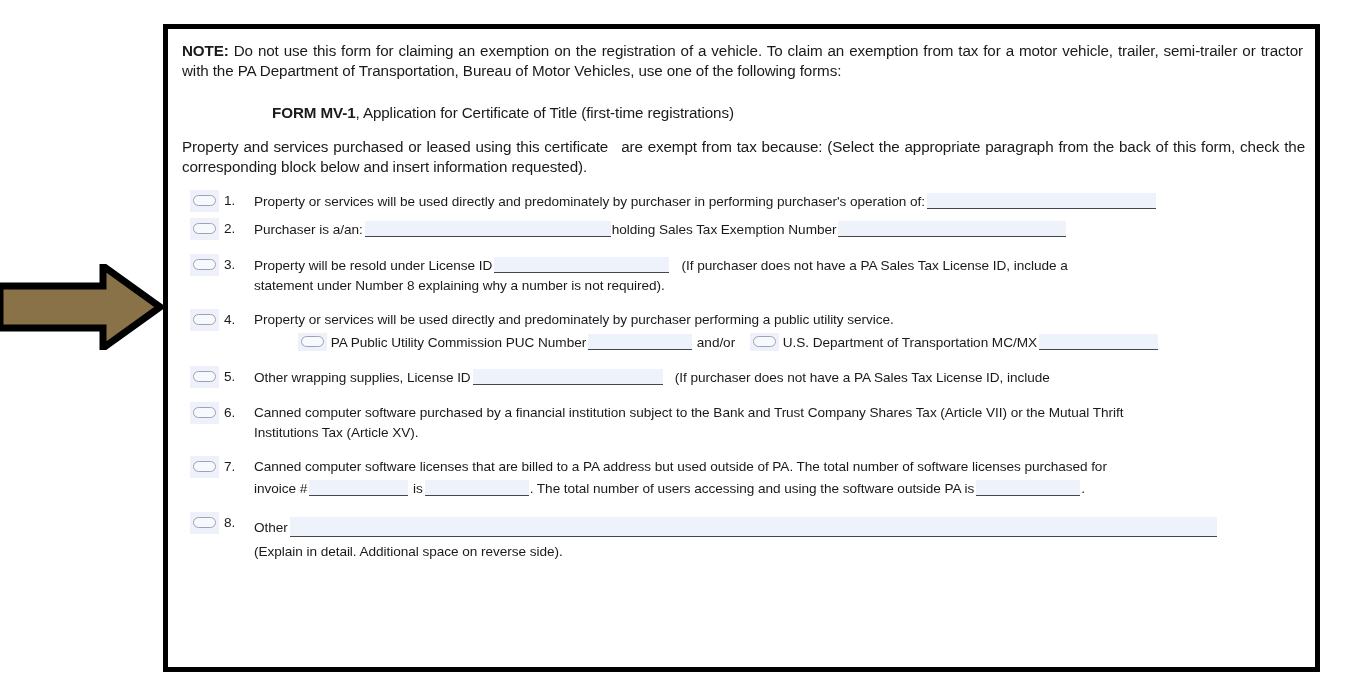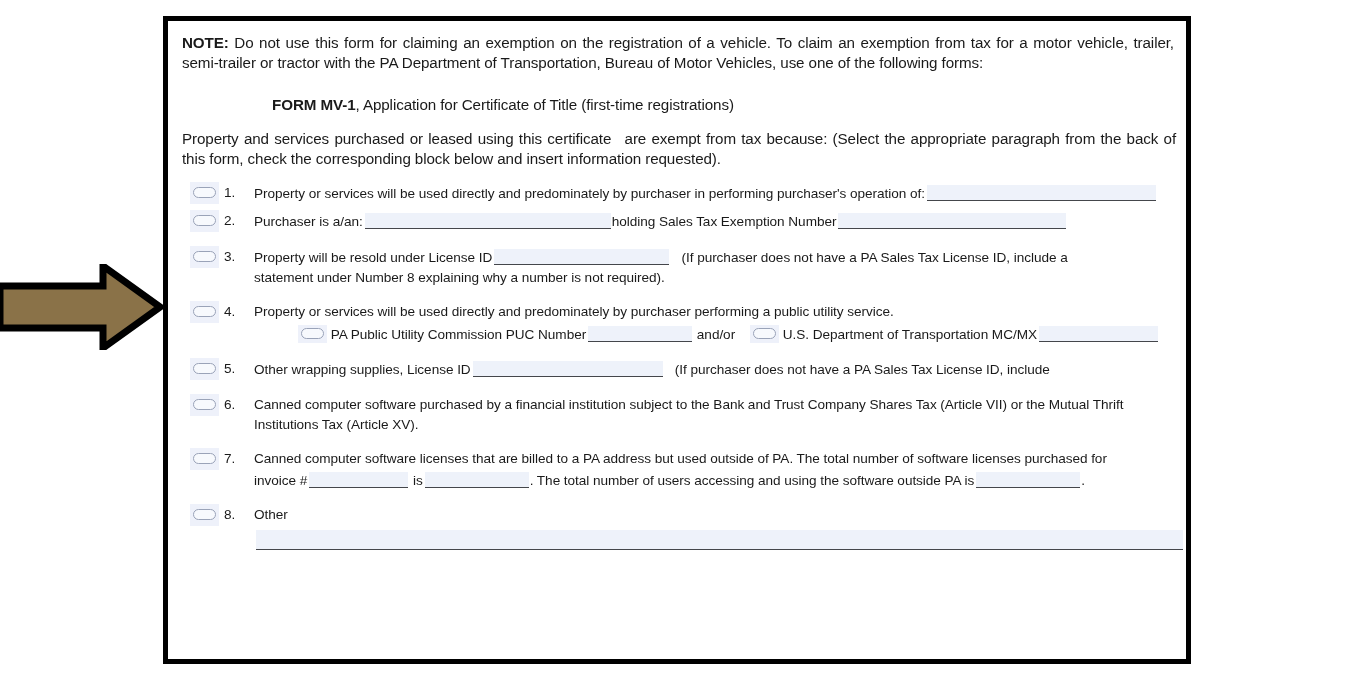--- a/index.html
+++ b/index.html
@@ -23,22 +23,22 @@
     top: 264px;
     width: 163px;
     height: 86px;
   }
   #arrow-annotation svg { display: block; }
 
   
   #form-box {
     position: absolute;
     left: 163px;
-    top: 16px;
-    width: 1028px;
+    top: 24px;
+    width: 1157px;
     height: 648px;
     border: 5px solid #000000;
     background: #ffffff;
     box-sizing: border-box;
   }
   #form-inner {
     position: absolute;
     left: 14px;
     top: 12px;
     right: 10px;
@@ -223,17 +223,18 @@
         <span>Canned computer software licenses that are billed to a PA address but  used  outside of PA. The total number of software licenses purchased for</span>
         <div><span>invoice #</span><span class="blank" style="width:99px"></span>&nbsp;<span>is</span><span class="blank" style="width:104px"></span><span>. The total number of users accessing and using the software outside PA is</span><span class="blank" style="width:104px"></span><span>.</span></div>
       </div>
 
       <div class="item item-gap-md">
         <div class="cb-field">
             <div class="cb-pill"></div>
           </div>
         <span class="item-num">8.</span>
         <span>Other</span><span class="blank tall" style="width:927px"></span>
+        <div style="margin-top:3px;">(Explain in detail. Additional space on reverse side).</div>
       </div>
 
     </div>
   </div>
 </div>
 
 </body></html>

